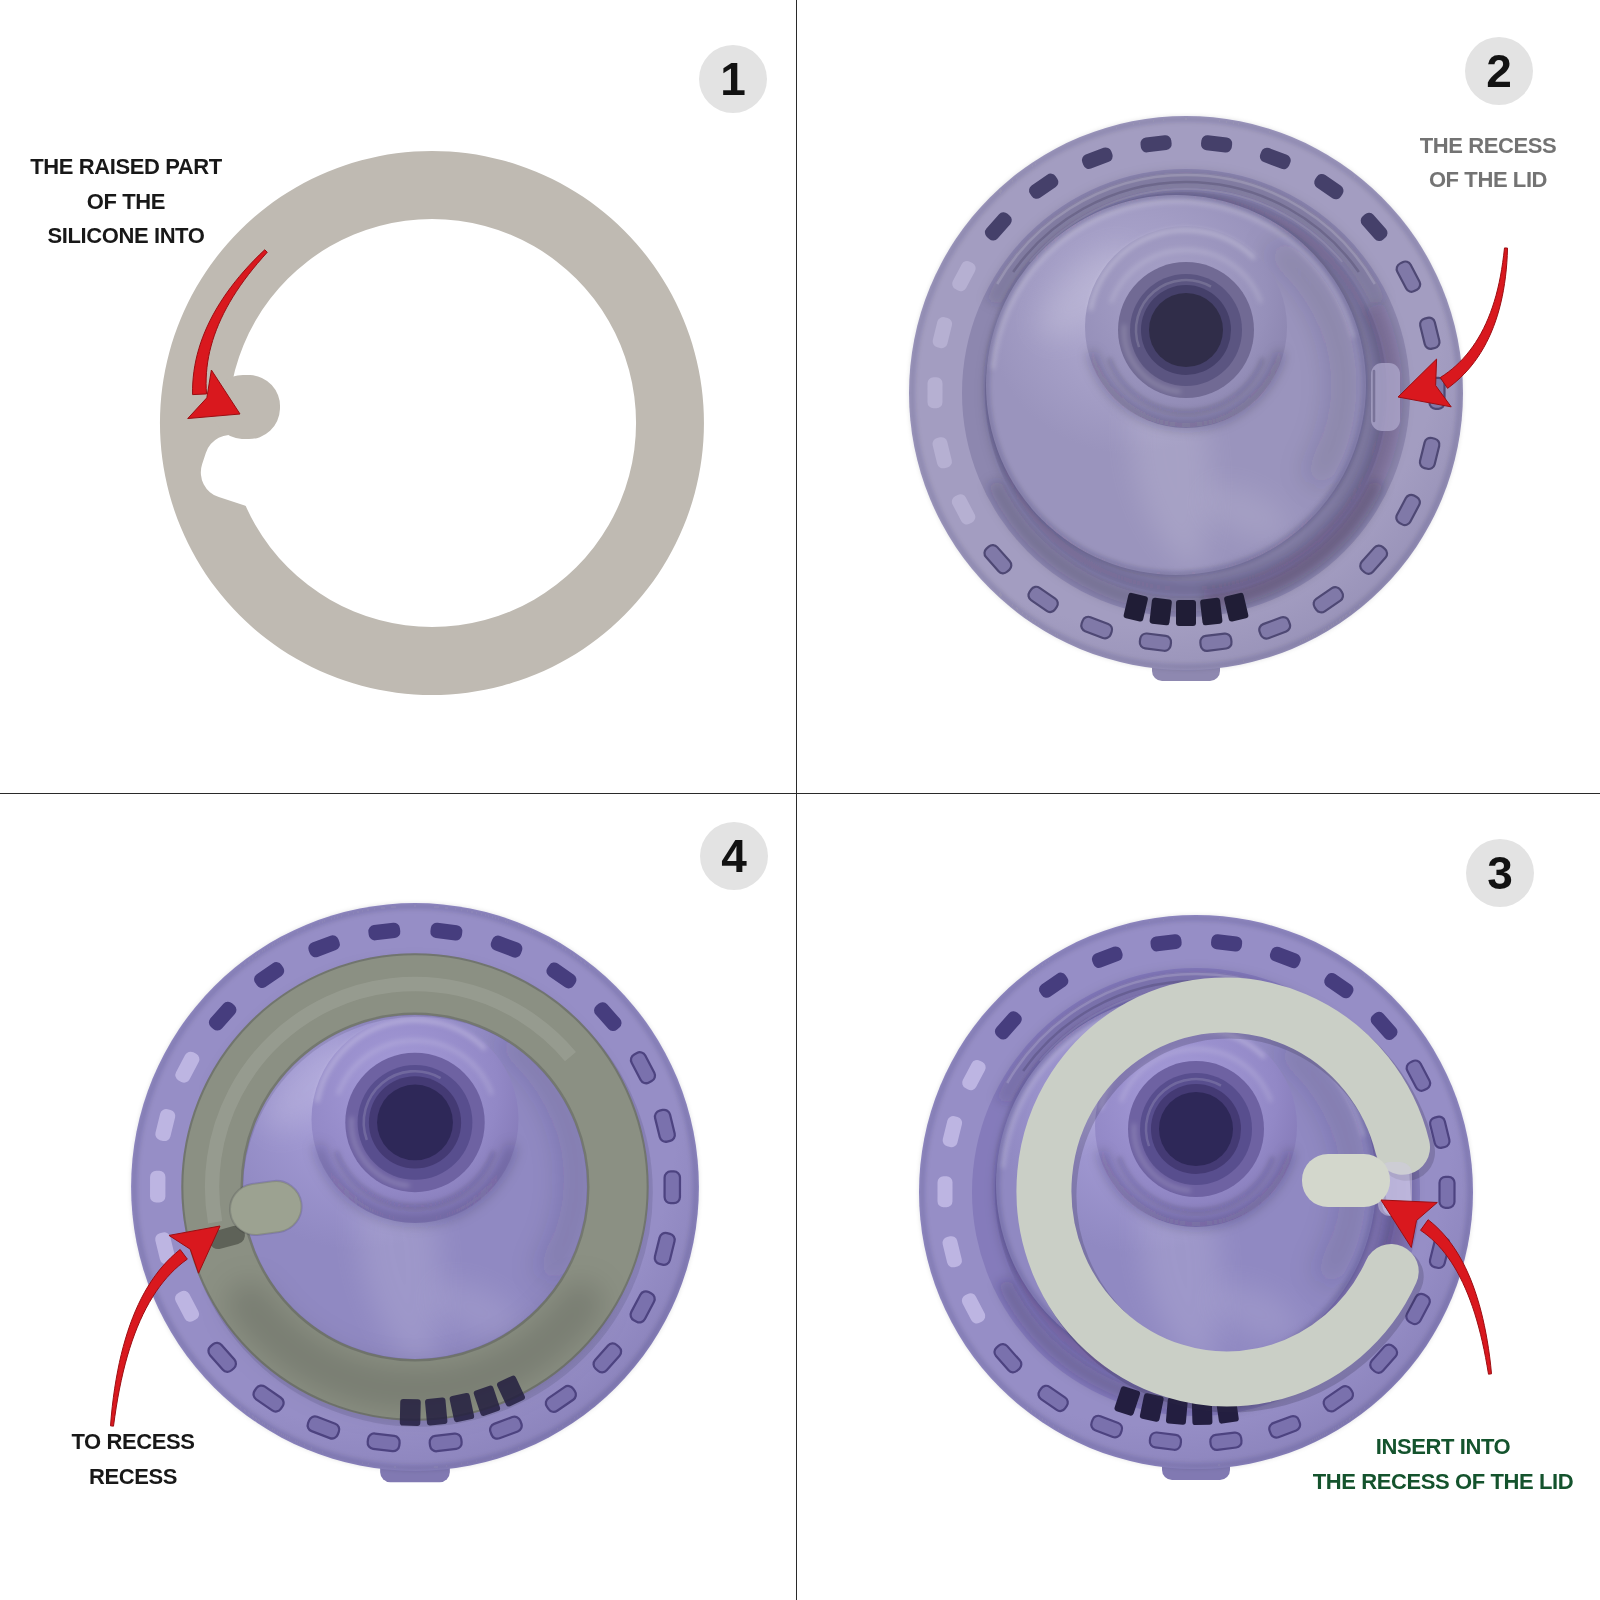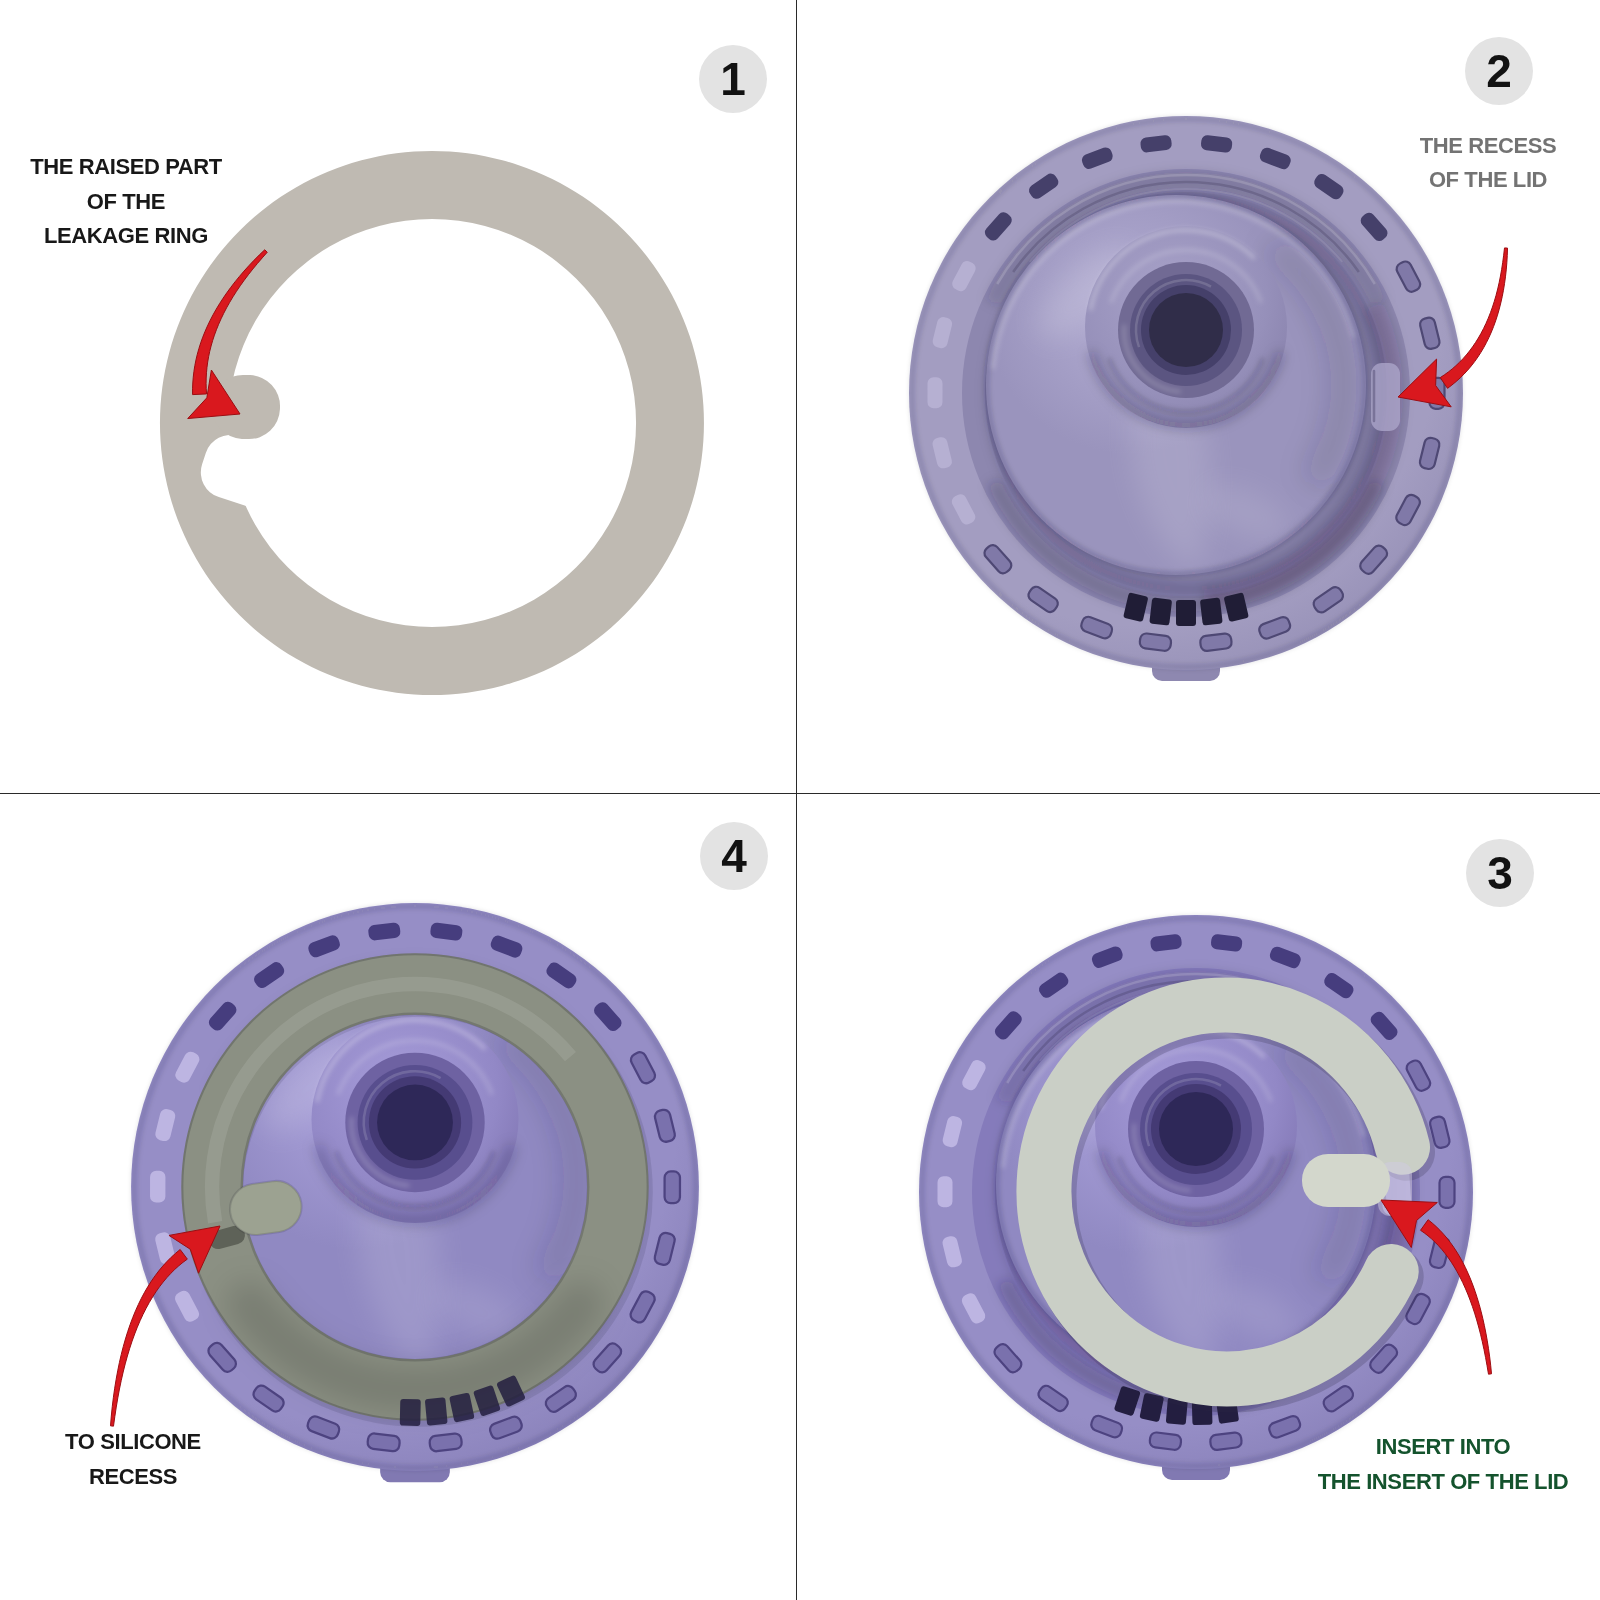--- a/index.html
+++ b/index.html
@@ -42,21 +42,21 @@
     L 206.83 397.82
     L 211.39 370.01 Z" fill="#d9181e" stroke="#9c0d12" stroke-width="1" stroke-linejoin="round"></path>
   </g>
       </svg>
     <div class="badge" id="badge1" style="left: 733px; top: 79px; background: rgb(227, 227, 227); color: rgb(18, 18, 18);">
       <span>1</span>
     </div>
     <div class="caption" id="cap1" style="left: 126px; top: 150px; font-size: 22px; line-height: 34.5px; letter-spacing: -0.4px; color: rgb(24, 24, 24);">
       <span class="cap-line">THE RAISED PART</span>
       <span class="cap-line">OF THE</span>
-      <span class="cap-line">LEAKAGE RING</span>
+      <span class="cap-line">SILICONE INTO</span>
     </div>
   </div>
 
   <div class="panel" id="panel2">
     <svg class="art" id="art2" viewBox="0 0 800 800">
         <defs>
     <radialGradient id="l2body" cx="42%" cy="38%" r="75%">
       <stop offset="0%" stop-color="#a39dc1"></stop>
       <stop offset="72%" stop-color="#a39dc1"></stop>
       <stop offset="100%" stop-color="#8e88b0"></stop>
@@ -282,21 +282,21 @@
     <path d="M 220.00 426.00
     L 198.53 473.23
     L 190.28 449.22
     L 168.98 435.41 Z" fill="#d9181e" stroke="#9c0d12" stroke-width="1" stroke-linejoin="round"></path>
   </g>
       </svg>
     <div class="badge" id="badge4" style="left: 734px; top: 56px; background: rgb(227, 227, 227); color: rgb(18, 18, 18);">
       <span>4</span>
     </div>
     <div class="caption" id="cap4" style="left: 133px; top: 624px; font-size: 22px; line-height: 35px; letter-spacing: -0.4px; color: rgb(24, 24, 24);">
-      <span class="cap-line">TO SILICONE</span>
+      <span class="cap-line">TO RECESS</span>
       <span class="cap-line">RECESS</span>
     </div>
   </div>
 
   <div class="panel" id="panel3">
     <svg class="art" id="art3" viewBox="0 0 800 800">
         <defs>
     <radialGradient id="l3body" cx="42%" cy="38%" r="75%">
       <stop offset="0%" stop-color="#968ec6"></stop>
       <stop offset="72%" stop-color="#968ec6"></stop>
@@ -408,19 +408,19 @@
     L 637.30 402.48
     L 616.51 420.50
     L 611.30 447.52 Z" fill="#d9181e" stroke="#9c0d12" stroke-width="1" stroke-linejoin="round"></path>
   </g>
       </svg>
     <div class="badge" id="badge3" style="left: 700px; top: 73px; background: rgb(227, 227, 227); color: rgb(18, 18, 18);">
       <span>3</span>
     </div>
     <div class="caption" id="cap3" style="left: 643px; top: 629px; font-size: 22px; line-height: 35px; letter-spacing: -0.4px; color: #14532d;">
       <span class="cap-line">INSERT INTO</span>
-      <span class="cap-line">THE INSERT OF THE LID</span>
+      <span class="cap-line">THE RECESS OF THE LID</span>
     </div>
   </div>
 
   <div class="divider-v" style="left: 795.5px; background: rgb(42, 42, 42);"></div>
   <div class="divider-h" style="top: 792.5px; background: rgb(42, 42, 42);"></div>
 </div>
 
 </body></html>

